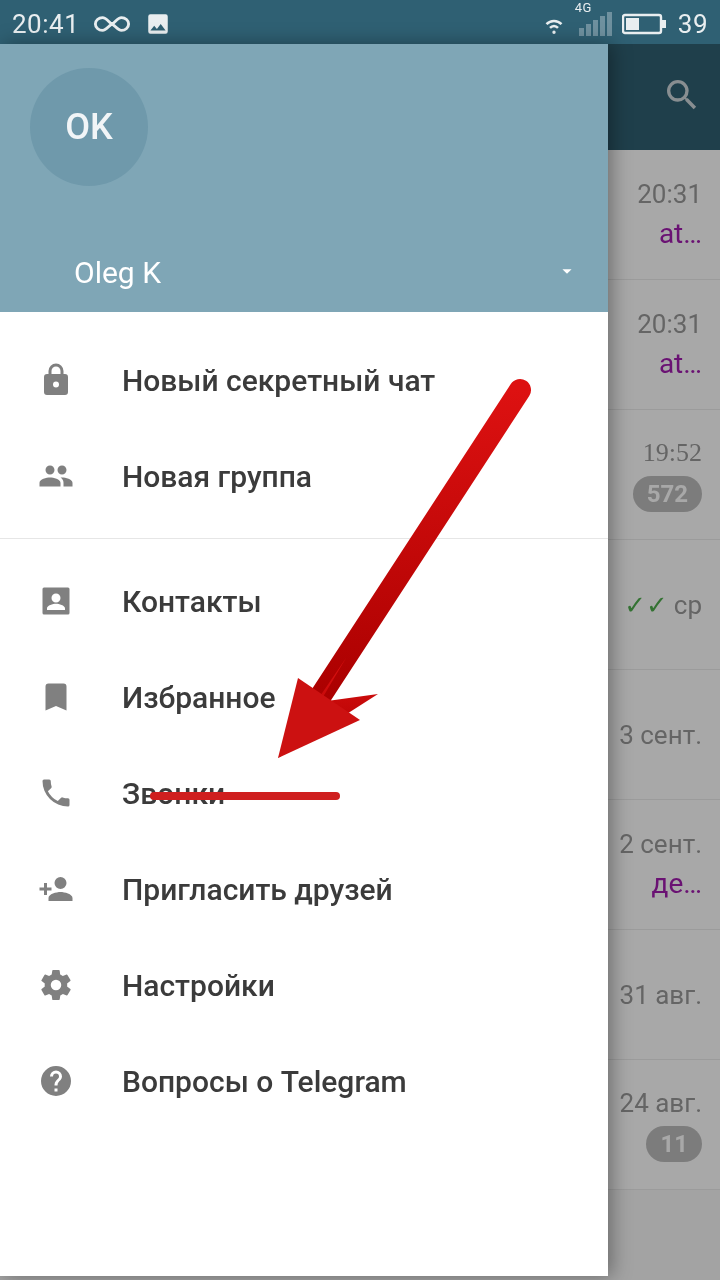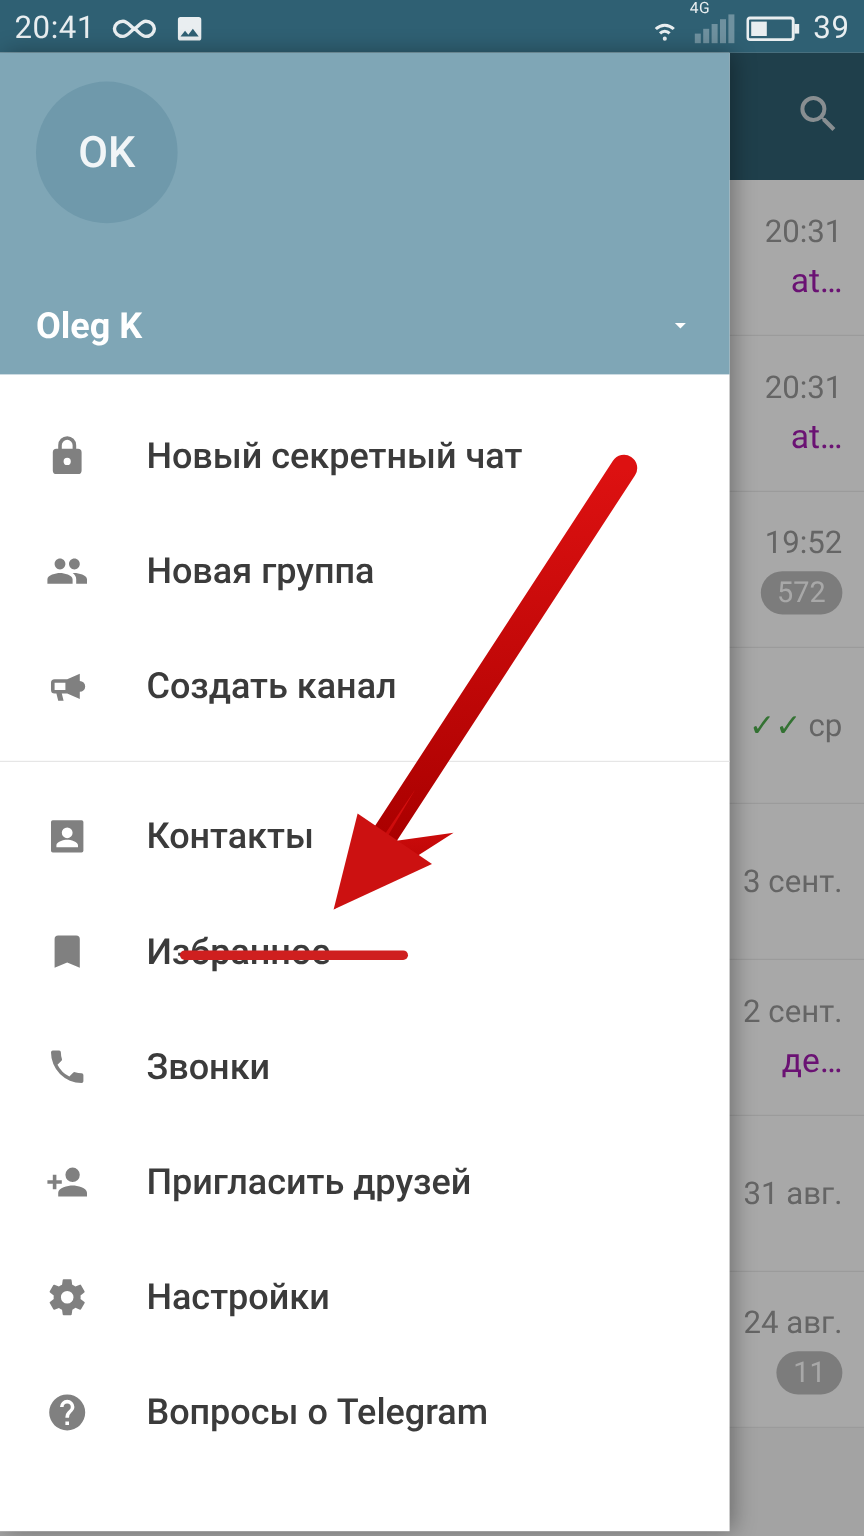--- a/index.html
+++ b/index.html
@@ -34,21 +34,21 @@
   .chat-list { padding-top: 0; }
   .chat-row {
     display: flex; align-items: center; height: 130px; padding: 0 18px 0 110px;
     position: relative; border-bottom: 1px solid #ececec; background: #fff;
     color: #6f6f6f;
   }
   .chat-row .right { margin-left: auto; text-align: right; font-size: 24px; color: #9a9a9a; display:flex; flex-direction:column; align-items:flex-end; gap:8px;}
   .chat-row .time { font-size: 26px; }
   .chat-row .snippet { font-size: 28px; color: #a21caf; }
   .chat-row .badge {
-    background:#bdbdbd; color:#fff; border-radius: 18px; padding:4px 14px; font-size:24px; font-weight:400;
+    background:#bdbdbd; color:#fff; border-radius: 18px; padding:4px 14px; font-size:24px; font-weight:700;
     min-width: 50px; text-align:center;
   }
   .chat-row .check { color:#4fae4e; font-size:26px; }
 
   
   .overlay {
     position:absolute; inset:44px 0 0 0; background: rgba(0,0,0,.34);
   }
 
   
@@ -60,21 +60,21 @@
   .drawer-header {
     background: #7fa6b6; height: 268px; padding: 24px 30px 20px 30px; color: #fff;
     position: relative;
   }
   .avatar {
     width: 118px; height: 118px; border-radius: 50%; background: #6f99ab;
     display:flex; align-items:center; justify-content:center;
     font-size: 36px; font-weight: 500; color:#f1f5f7;
   }
   .user-row { position:absolute; left:30px; right:30px; bottom:22px; display:flex; align-items:center; }
-  .user-name { font-size: 30px; font-weight: 700; }
+  .user-name { font-size: 30px; font-weight: 400; margin-left: 44px; }
   .chevron { margin-left:auto; }
 
   .menu { padding-top: 12px; }
   .menu-section { padding: 8px 0; }
   .divider { height:1px; background:#e6e6e6; margin: 6px 0; }
   .menu-item {
     display:flex; align-items:center; height: 96px; padding: 0 24px 0 34px;
     gap: 44px; cursor: pointer;
   }
   .mi-icon { width: 44px; display:flex; align-items:center; justify-content:center; }
@@ -153,21 +153,21 @@
         <div class="chat-row">
           <div class="right">
             <div style="display: flex; align-items: center; gap: 6px;">
               <span class="time">20:31</span>
             </div>
             <span class="snippet">at…</span>
           </div>
         </div>
         <div class="chat-row">
           <div class="right">
-            <div style="display: flex; align-items: center; gap: 6px;">
+            <div style="display: flex; align-items: center; gap: 6px; font-family: Liberation Serif, serif;">
               <span class="time">19:52</span>
             </div>
             <span class="badge">572</span>
           </div>
         </div>
         <div class="chat-row">
           <div class="right">
             <div style="display: flex; align-items: center; gap: 6px;">
               <span class="check">✓✓</span>
               <span class="time">ср</span>
@@ -235,28 +235,20 @@
             <span class="mi-label">Новый секретный чат</span>
           </div>
           <div class="menu-item">
             <span class="mi-icon">
               <svg width="36" height="36" viewBox="0 0 24 24">
                 <path fill="#808080" d="M16 11c1.66 0 3-1.34 3-3s-1.34-3-3-3-3 1.34-3 3 1.34 3 3 3zm-8 0c1.66 0 3-1.34 3-3S9.66 5 8 5 5 6.34 5 8s1.34 3 3 3zm0 2c-2.33 0-7 1.17-7 3.5V19h14v-2.5C15 14.17 10.33 13 8 13zm8 0c-.29 0-.62.02-.97.05C16.2 13.9 17 15 17 16.5V19h6v-2.5c0-2.33-4.67-3.5-7-3.5z"></path>
               </svg>
             </span>
             <span class="mi-label">Новая группа</span>
           </div>
-          <div class="menu-item">
-            <span class="mi-icon">
-              <svg width="36" height="36" viewBox="0 0 24 24">
-                <path fill="#808080" d="M19 9V5l-7 3H5a2 2 0 0 0-2 2v4a2 2 0 0 0 2 2h1l1 4h3l-1-4h3l7 3v-4a3 3 0 0 0 0-6zM5 10h6v4H5v-4z"></path>
-              </svg>
-            </span>
-            <span class="mi-label">Создать канал</span>
-          </div>
         </div>
       <div class="divider"></div>
       <div class="menu-section" id="menu2">
           <div class="menu-item">
             <span class="mi-icon">
               <svg width="36" height="36" viewBox="0 0 24 24">
                 <path fill="#808080" d="M4 3h16a1 1 0 0 1 1 1v16a1 1 0 0 1-1 1H4a1 1 0 0 1-1-1V4a1 1 0 0 1 1-1zm8 4a3 3 0 1 0 0 6 3 3 0 0 0 0-6zm-6 11h12v-1c0-2-4-3.1-6-3.1S6 15 6 17v1z"></path>
               </svg>
             </span>
             <span class="mi-label">Контакты</span>

